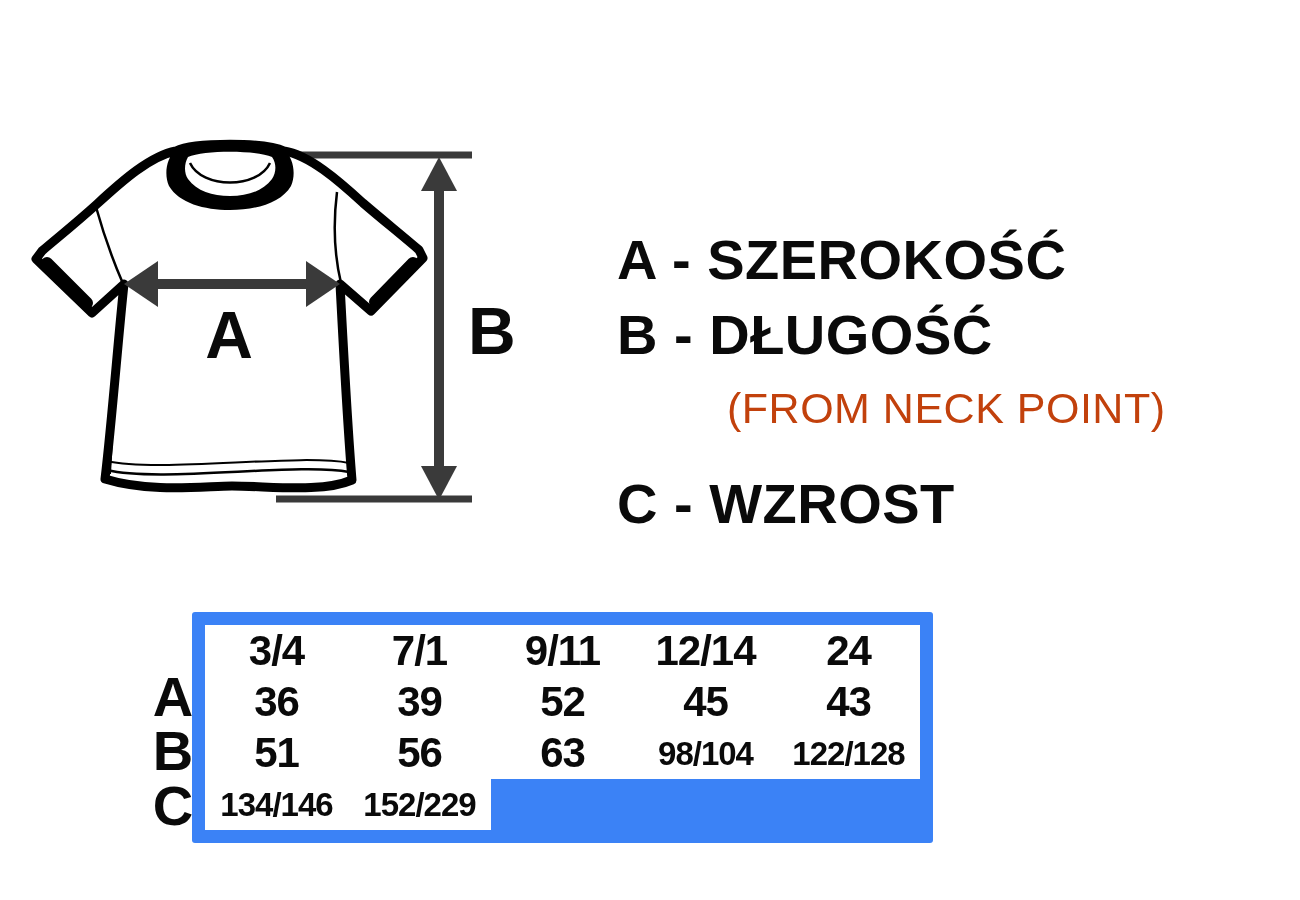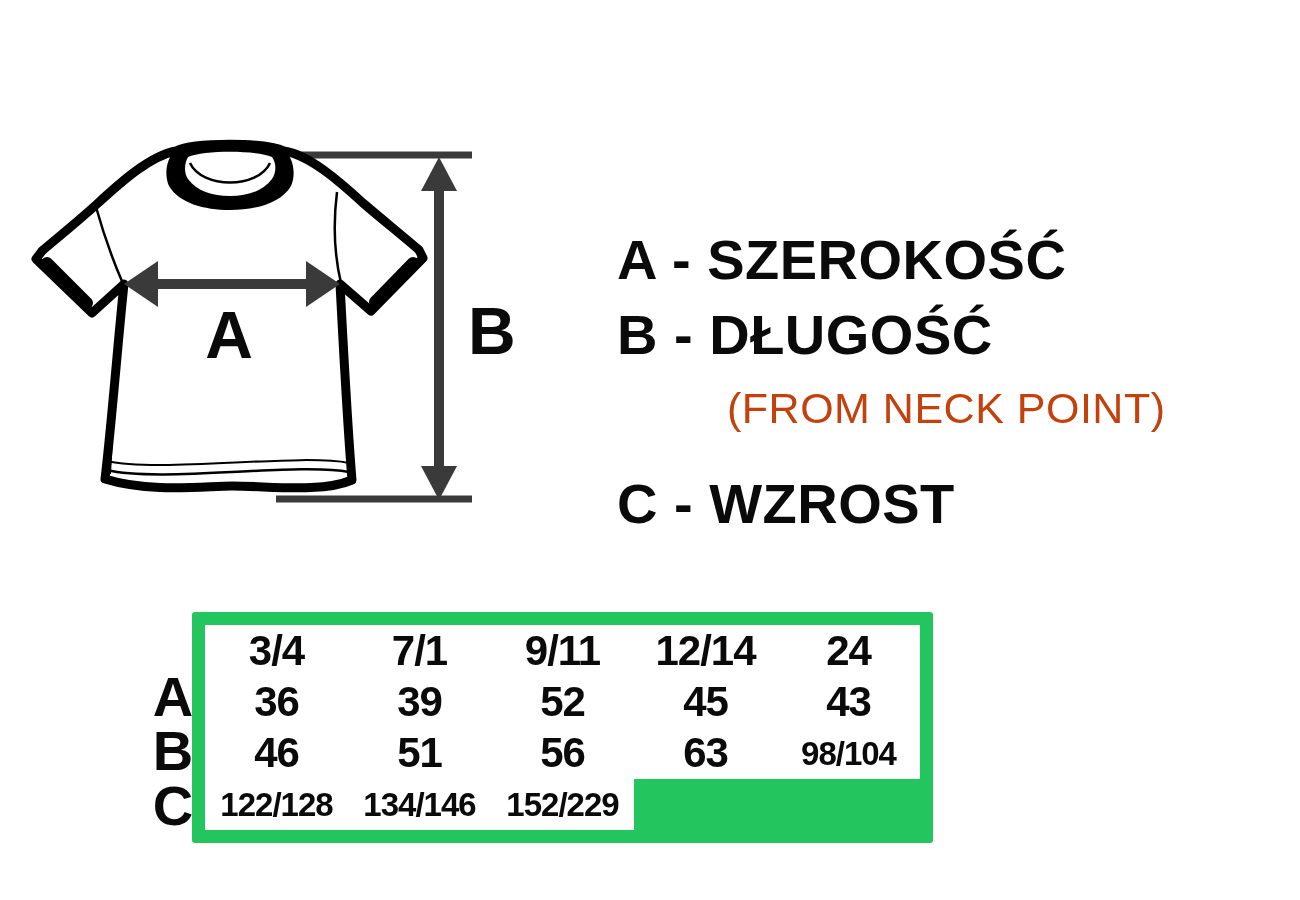--- a/index.html
+++ b/index.html
@@ -31,21 +31,21 @@
     font-size:43px;
     letter-spacing:0.5px;
     text-align:right;
   }
 
   
   .size-table {
     position:absolute;
     left:192px; top:612px;
     width:741px; height:231px;
-    background:#22c55e;
+    background:#3b82f6;
     display:grid;
     grid-template-columns:repeat(5, 1fr);
     grid-template-rows:repeat(4, 1fr);
     padding:13px;
     box-sizing:border-box;
     border-radius:3px;
   }
   .cell {
     background:#ffffff;
     display:flex;
@@ -158,21 +158,20 @@
     <div class="cell">9/11</div>
     <div class="cell">12/14</div>
 
     <div class="cell">24</div>
     <div class="cell">36</div>
     <div class="cell">39</div>
     <div class="cell">52</div>
     <div class="cell">45</div>
 
     <div class="cell">43</div>
-    <div class="cell">46</div>
     <div class="cell">51</div>
     <div class="cell">56</div>
     <div class="cell">63</div>
 
     <div class="cell small">98/104</div>
     <div class="cell small">122/128</div>
     <div class="cell small">134/146</div>
     <div class="cell small">152/229</div>
   </div>
 

